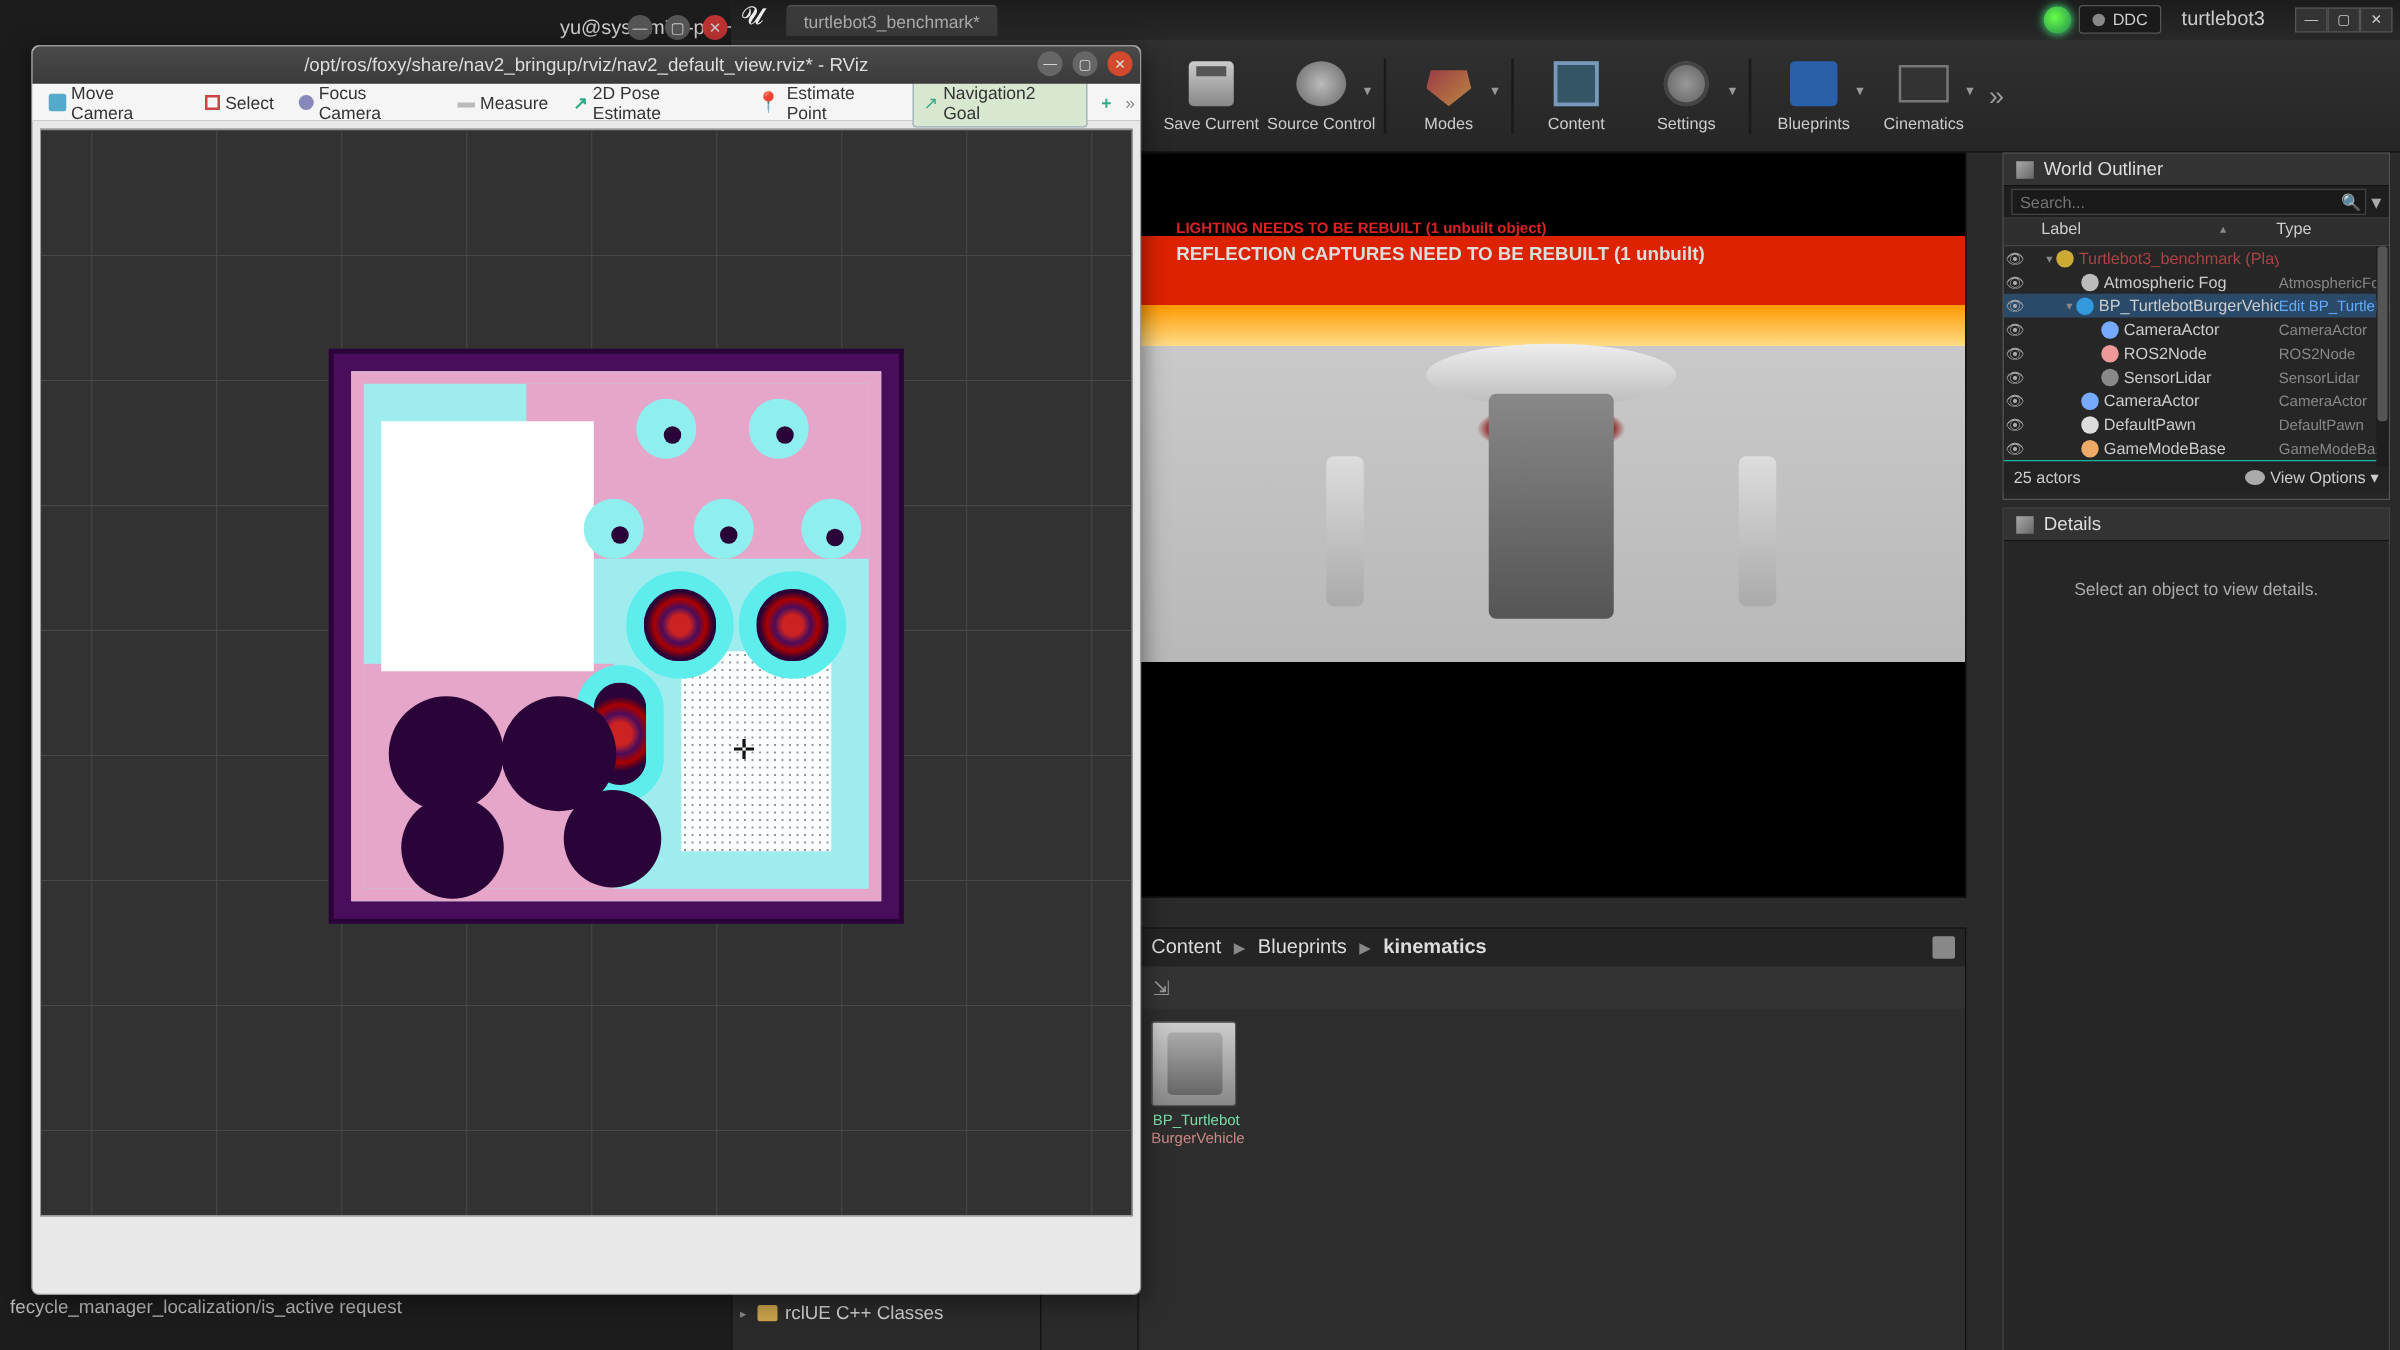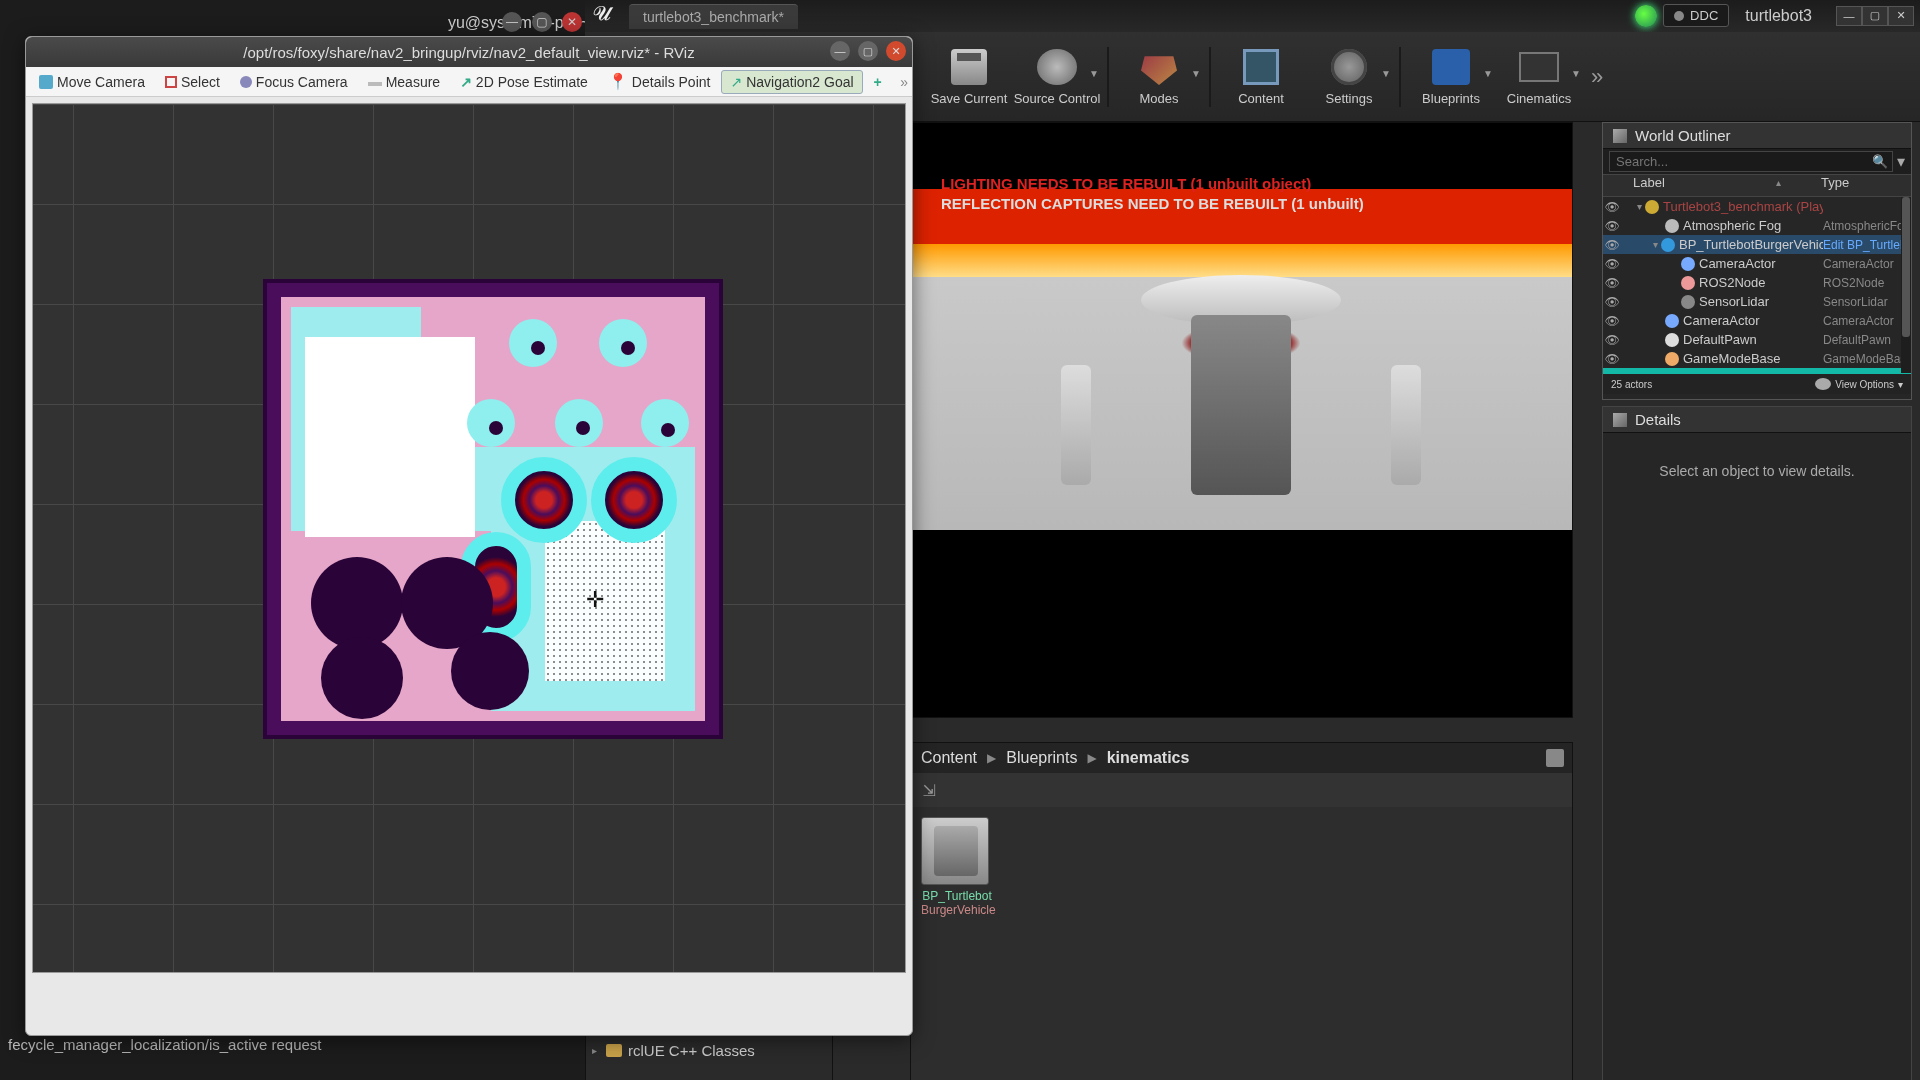--- a/index.html
+++ b/index.html
@@ -75,21 +75,21 @@
 .ic-blue-bp{width:38px;height:36px;background:#2a5faa;border-radius:4px;}
 .ic-cine   {width:40px;height:30px;background:#333;border:2px solid #777;}
 .tb-sep { width: 2px; height: 60px; background: #1a1a1a; margin: 0 6px; }
 .tb-more { color: #999; font-size: 22px; padding: 0 8px; }
 
 .ue-body { position: absolute; left: 0; top: 122px; right: 0; bottom: 0; }
 
 
 .viewport { position: absolute; left: 325px; top: 0; width: 663px; height: 596px; background: #000; border: 1px solid #111; }
 .vp-inner { position: absolute; left: 0; top: 22px; right: 0; bottom: 22px; background: linear-gradient(#000 0%,#000 8%, #d20 8%, #d20 18%, #f90 18%, #fd8 24%, #c9c9c9 24%, #b8b8b8 70%, #000 70%); }
-.vp-warn { position: absolute; top: 30px; left: 30px; color: #d22; font-size: 15px; font-weight: bold; }
+.vp-warn { position: absolute; top: 30px; left: 30px; color: #d22; font-size: 12px; font-weight: bold; }
 .vp-warn2 { position: absolute; top: 50px; left: 30px; color: #ddd; font-size: 15px; font-weight: bold; }
 .robot-sil { position: absolute; left: 210px; top: 130px; width: 240px; height: 280px; }
 .rs-top { position: absolute; left: 20px; top: 0; width: 200px; height: 50px; background: linear-gradient(#eee,#bbb); border-radius: 50%; }
 .rs-body { position: absolute; left: 70px; top: 40px; width: 100px; height: 180px; background: linear-gradient(#888,#555); border-radius: 6px; }
 .rs-scan { position: absolute; left: 60px; top: 48px; width: 120px; height: 40px; background: radial-gradient(ellipse,#f33,#800 60%, transparent 70%); opacity: .7; }
 .rs-pillar { position: absolute; width: 30px; height: 120px; background: linear-gradient(#ddd,#aaa); border-radius: 6px; }
 
 
 .cbrowser { position: absolute; left: 325px; top: 620px; width: 663px; height: 438px; background: #2d2d2d; border: 1px solid #111; }
 .cb-breadcrumb { height: 30px; background: #242424; display: flex; align-items: center; gap: 10px; color: #ddd; font-size: 16px; padding: 0 10px; position: relative; }
@@ -128,21 +128,21 @@
 .out-row.sel { background: #2a4a6a; }
 .out-row.dim { color: #a44; }
 .eye { width: 18px; text-align: center; color: #aaa; font-size: 12px; }
 .tri { color: #888; font-size: 10px; margin-right: 3px; }
 .act-ic { width: 14px; height: 14px; border-radius: 50%; margin-right: 4px; }
 .ai-world { background: #ca3; } .ai-fog { background: #bbb; } .ai-bp { background: #39d; }
 .ai-cam { background: #7af; } .ai-node { background: #e99; } .ai-lidar { background: #888; }
 .ai-pawn { background: #ddd; } .ai-gm { background: #ea6; }
 .out-label { flex: 1; white-space: nowrap; overflow: hidden; }
 .out-type { flex: 0 0 88px; color: #888; white-space: nowrap; overflow: hidden; font-size: 12px; }
-.out-foot { height: 26px; background: #232323; display: flex; align-items: center; justify-content: space-between; padding: 0 8px; color: #ccc; font-size: 10px; border-top: 6px solid #14b8a6; }
+.out-foot { height: 26px; background: #232323; display: flex; align-items: center; justify-content: space-between; padding: 0 8px; color: #ccc; font-size: 13px; border-top: 1px solid #14b8a6; }
 
 
 .details { position: absolute; right: 8px; top: 284px; width: 310px; height: 760px; background: #262626; border: 1px solid #444; }
 .det-msg { color: #aaa; font-size: 14px; text-align: center; margin-top: 30px; }
 .scrollbar { position: absolute; right: 0; top: 74px; width: 10px; height: 176px; background: #1e1e1e; }
 .scrollbar-thumb { position: absolute; right: 1px; top: 0; width: 8px; height: 140px; background: #555; border-radius: 3px; }
 </style>
 </head>
 <body>
 
@@ -414,21 +414,21 @@
     <div class="tbtn">
         <span class="tool-ic ic-ruler"></span>
         <span>Measure</span>
       </div>
     <div class="tbtn">
         <span class="ic-arrow">↗</span>
         <span>2D Pose Estimate</span>
       </div>
     <div class="tbtn">
         <span class="ic-pin">📍</span>
-        <span>Details Point</span>
+        <span>Estimate Point</span>
       </div>
     <div class="tbtn active">
         <span class="ic-goal">↗</span>
         <span>Navigation2 Goal</span>
       </div>
     <div class="tbtn" style="color:#3a8;font-weight:bold;">+</div>
     <span style="margin-left:auto;color:#888;">»</span>
   </div>
   <div class="rviz-canvas-wrap">
     <div class="grid-bg"></div>

